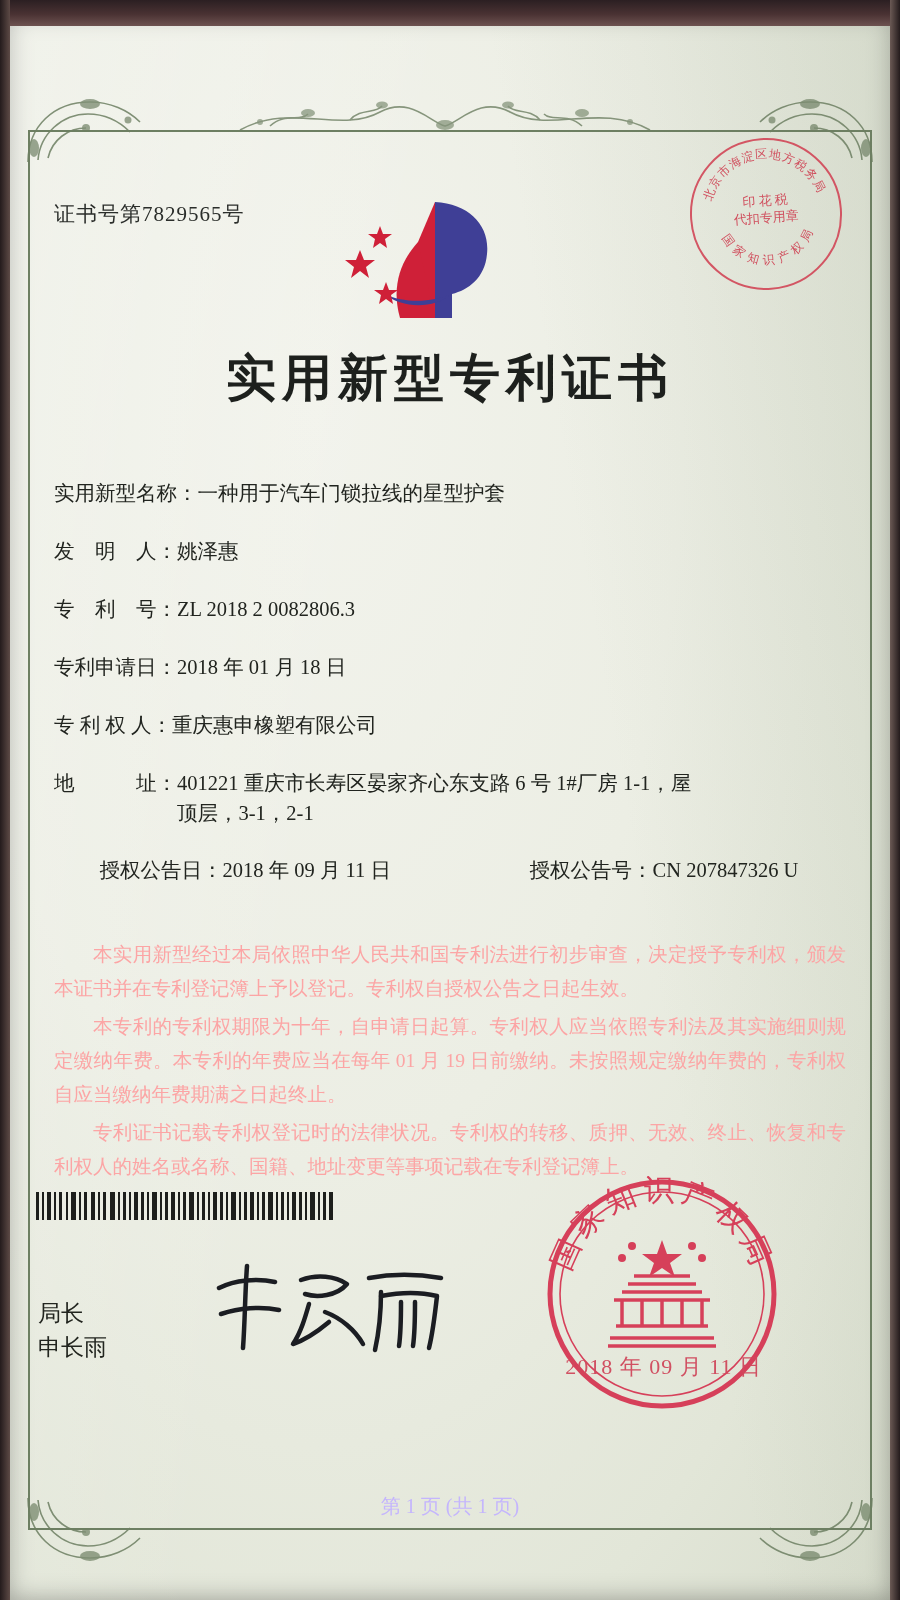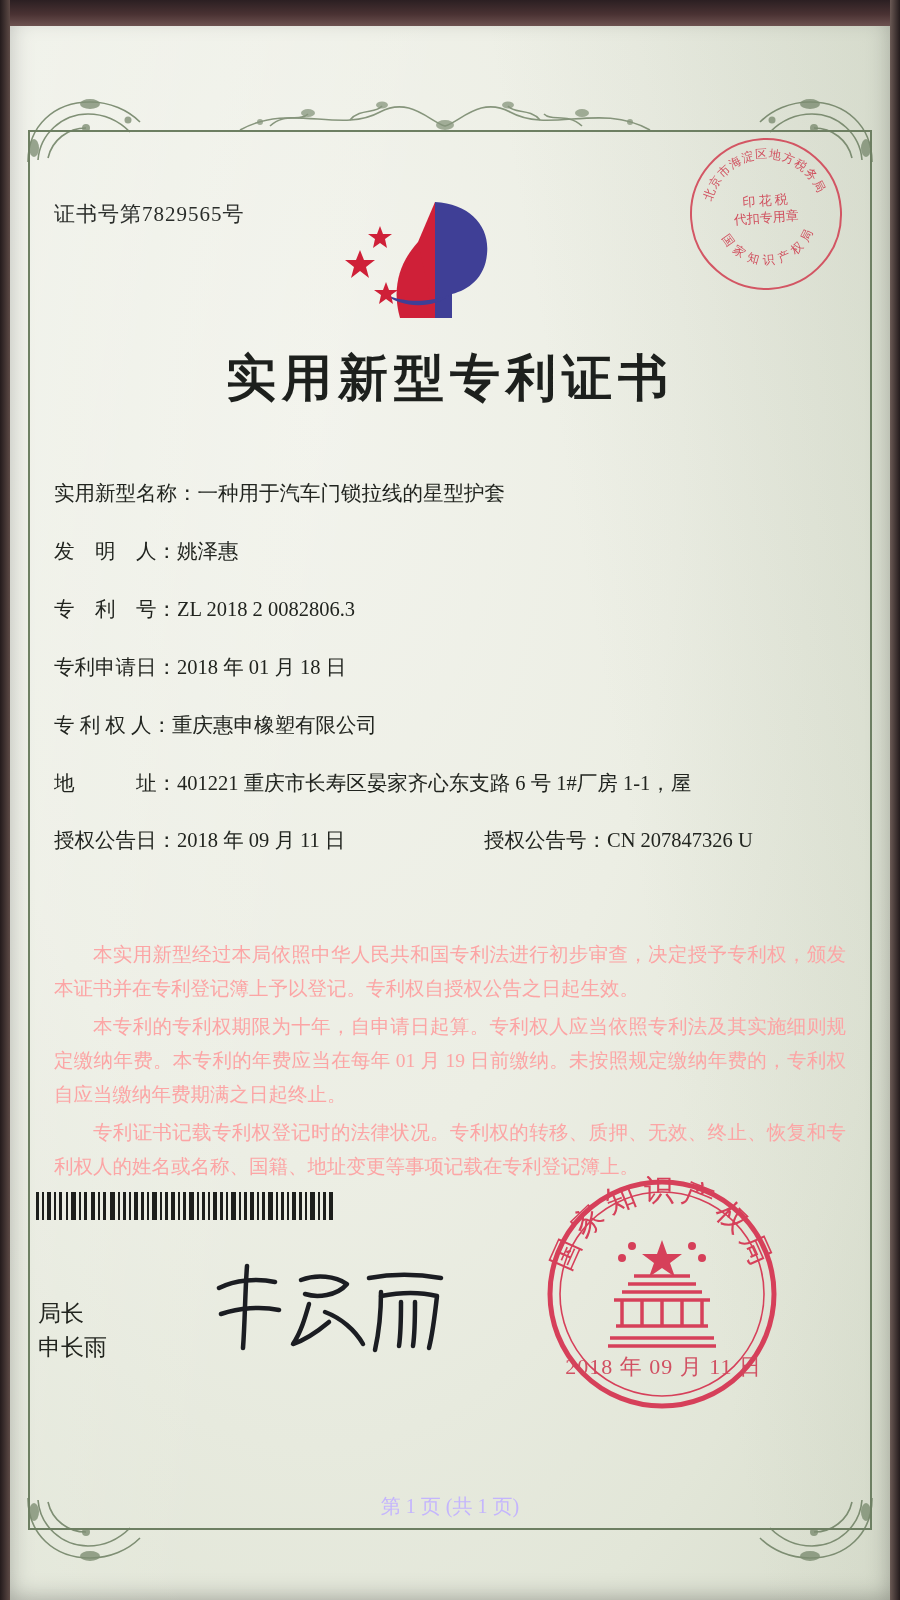--- a/index.html
+++ b/index.html
@@ -191,21 +191,21 @@
   }
   .f-value.indent2 {
     display: block;
   }
   .addr-line2 {
     margin-left: 0;
   }
 
   .row-pub {
     display: flex;
-    justify-content: flex-start;
+    justify-content: center;
     font-size: 20.5px;
     font-family: "Liberation Serif", serif;
     margin-top: 4px;
   }
   .row-pub .left { width: 430px; }
 
   
   .body-text {
     position: absolute;
     left: 54px;
@@ -428,20 +428,21 @@
       <span class="f-value">2018 年 01 月 18 日</span>
     </div>
     <div class="field">
       <span class="f-label">专 利 权 人：</span>
       <span class="f-value">重庆惠申橡塑有限公司</span>
     </div>
     <div class="field">
       <span class="f-label">地　　　址：</span>
       <span class="f-value indent2">
         <span>401221 重庆市长寿区晏家齐心东支路 6 号 1#厂房 1-1，屋</span>
+        <span class="addr-line2" style="display:block">顶层，3-1，2-1</span>
       </span>
     </div>
 
     <div class="row-pub">
       <span class="left">
         <span>授权公告日：</span><span>2018 年 09 月 11 日</span>
       </span>
       <span>
         <span>授权公告号：</span><span>CN 207847326 U</span>
       </span>

